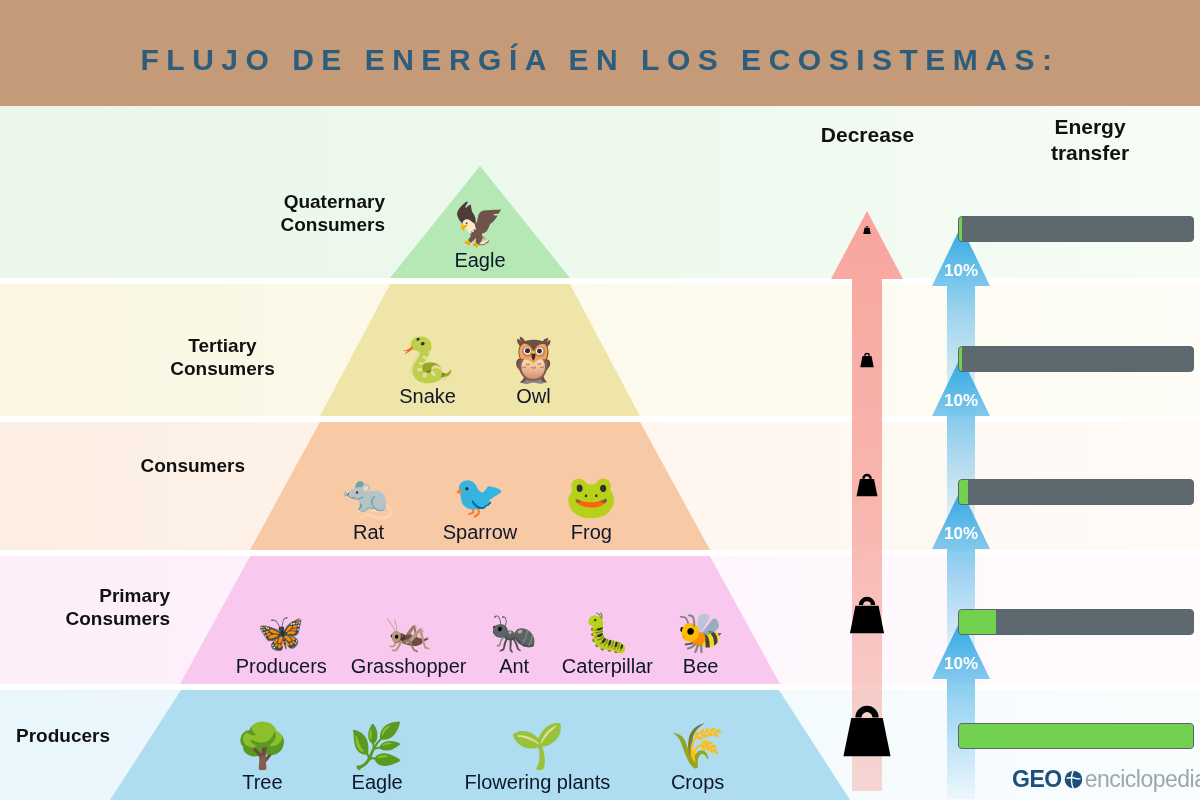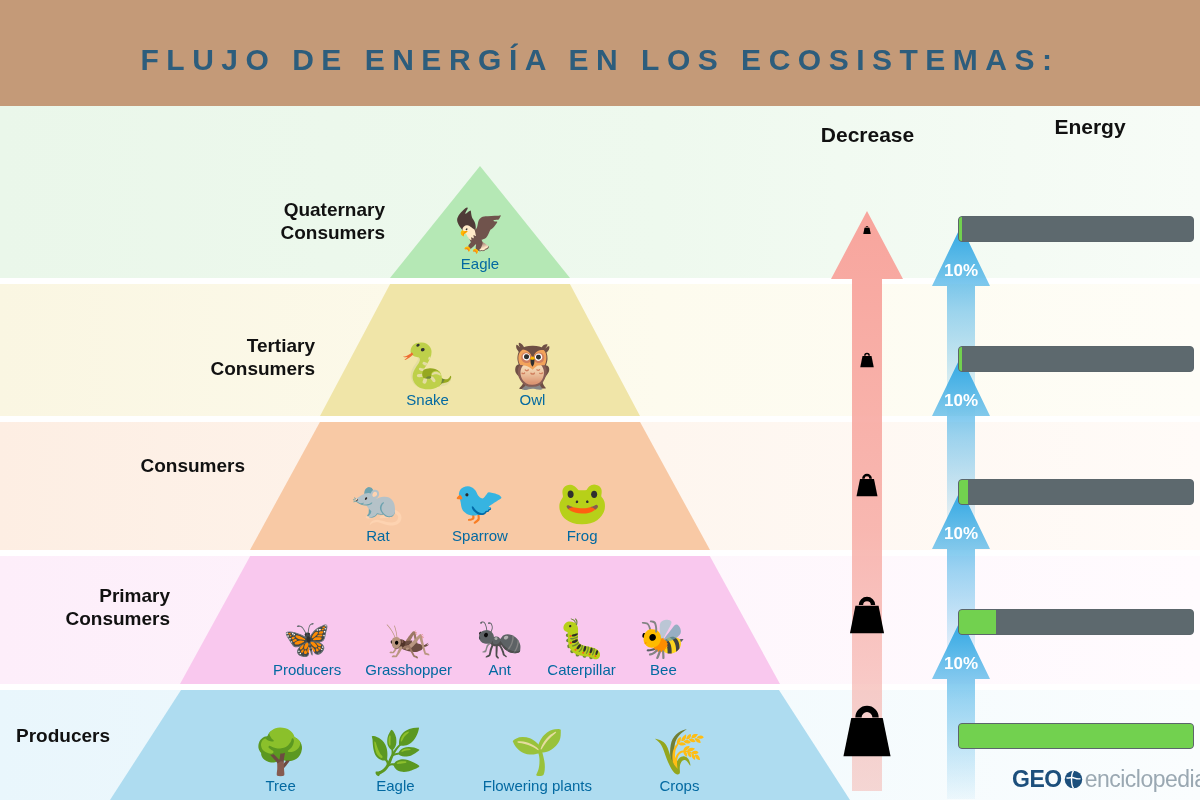--- a/index.html
+++ b/index.html
@@ -58,21 +58,21 @@
     justify-content:center;
     align-items:flex-end;
     z-index:3;
   }
   .cell {
     display:flex; flex-direction:column;
     align-items:center; justify-content:flex-end;
   }
   .cell .gl { line-height:1; }
   .cell .cap {
-    font-size:15px; color:#0369a1;
+    font-size:20px; color:#0f172a;
     margin-top:3px; white-space:nowrap;
   }
 
   
   .tlabel {
     position:absolute;
     text-align:right;
     font-weight:bold;
     font-size:19px;
     line-height:23px;
@@ -157,50 +157,51 @@
   <div class="band" style="top:178px;height:132px;background:linear-gradient(90deg,#faf6e2 0%,#fdfbee 55%,#fefdf7 100%);"></div>
   <div class="band" style="top:316px;height:128px;background:linear-gradient(90deg,#fdeee3 0%,#fef6ef 55%,#fffbf8 100%);"></div>
   <div class="band" style="top:450px;height:128px;background:linear-gradient(90deg,#fdeefa 0%,#fef6fc 55%,#fffbfe 100%);"></div>
   <div class="band" style="top:584px;height:110px;background:linear-gradient(90deg,#e9f6fc 0%,#f2fafd 55%,#fafdfe 100%);"></div>
 
   <div class="colhead" style="left:770px;top:16px;width:195px;">
     <div>Decrease</div>
   </div>
   <div class="colhead" style="left:990px;top:8px;width:200px;">
     <div>Energy</div>
+    <div>transfer</div>
   </div>
 
   <div class="tier" style="left:390px;top:60px;width:180px;height:112px;">
     <div class="shape" style="background:#b5e8b5;clip-path:polygon(50% 0%, 100% 100%, 0% 100%);"></div>
     <div class="row" style="bottom:6px;gap:0;">
       <div class="cell">
         <span class="gl" style="font-size:42px;">🦅</span>
         <span class="cap">Eagle</span>
       </div>
     </div>
   </div>
-  <div class="tlabel" style="left:200px;top:92px;width:185px;">
+  <div class="tlabel" style="left:200px;top:84px;width:185px;">
     <div>Quaternary</div>
     <div>Consumers</div>
   </div>
 
   <div class="tier" style="left:320px;top:178px;width:320px;height:132px;">
     <div class="shape" style="background:#f0e5a8;clip-path:polygon(21.9% 0%, 78.1% 0%, 100% 100%, 0% 100%);"></div>
     <div class="row" style="bottom:8px;gap:50px;">
       <div class="cell">
         <span class="gl" style="font-size:44px;">🐍</span>
         <span class="cap">Snake</span>
       </div>
       <div class="cell">
         <span class="gl" style="font-size:44px;">🦉</span>
         <span class="cap">Owl</span>
       </div>
     </div>
   </div>
-  <div class="tlabel" style="left:130px;top:228px;width:185px;">
+  <div class="tlabel" style="left:130px;top:228px;width:185px;text-align:center;">
     <div>Tertiary</div>
     <div>Consumers</div>
   </div>
 
   <div class="tier" style="left:250px;top:316px;width:460px;height:128px;">
     <div class="shape" style="background:#f8c9a5;clip-path:polygon(15.2% 0%, 84.8% 0%, 100% 100%, 0% 100%);"></div>
     <div class="row" style="bottom:6px;gap:48px;">
       <div class="cell">
         <span class="gl" style="font-size:42px;">🐀</span>
         <span class="cap">Rat</span>

